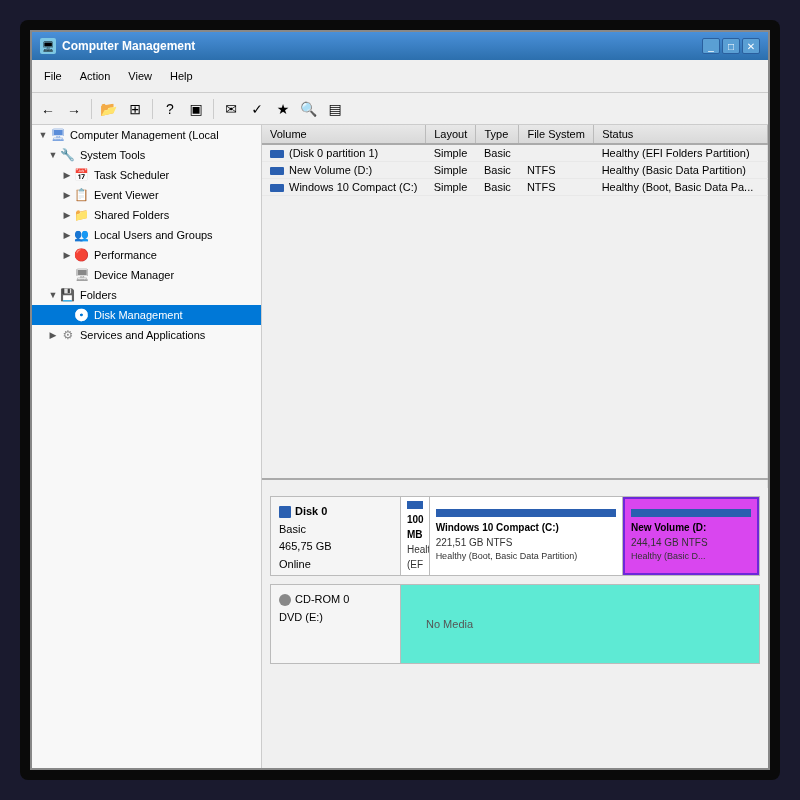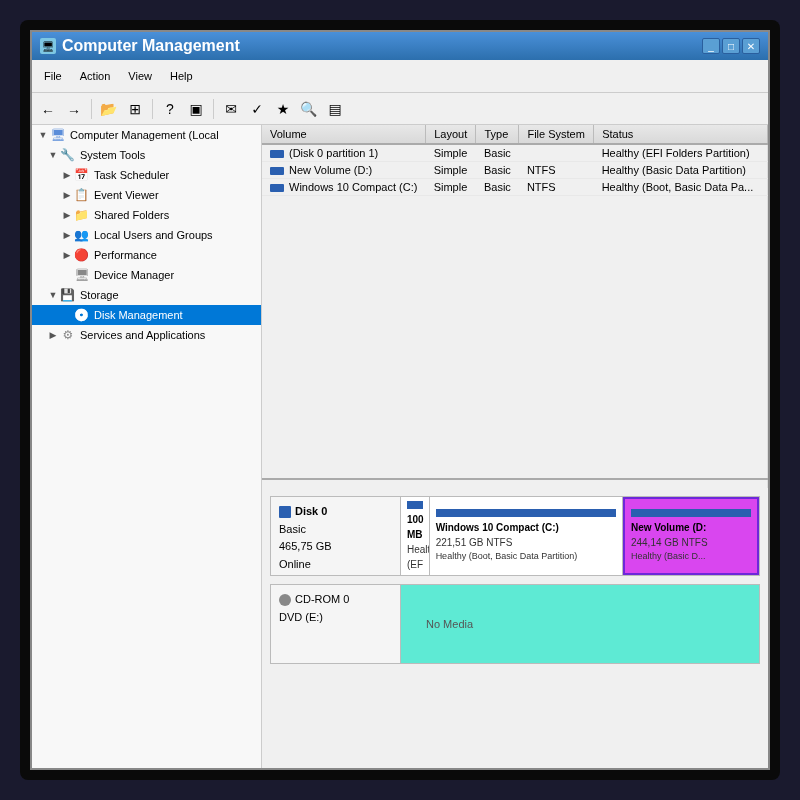--- a/index.html
+++ b/index.html
@@ -48,21 +48,21 @@
       height: 16px;
       background: #7ec8e3;
       border-radius: 2px;
       display: flex;
       align-items: center;
       justify-content: center;
       font-size: 10px;
     }
     .title-bar-text {
       color: white;
-      font-size: 16px;
+      font-size: 12px;
       font-weight: 600;
       flex: 1;
     }
     .title-bar-buttons {
       display: flex;
       gap: 2px;
     }
     .tb-btn {
       width: 18px;
       height: 16px;
@@ -426,21 +426,21 @@
 
         <div class="tree-item indent-2">
           <div class="tree-expand">&nbsp;</div>
           <div class="tree-icon icon-device">🖥</div>
           <span class="tree-label">Device Manager</span>
         </div>
 
         <div class="tree-item indent-1">
           <div class="tree-expand">▼</div>
           <div class="tree-icon icon-storage">💾</div>
-          <span class="tree-label">Storage</span>
+          <span class="tree-label">Folders</span>
         </div>
 
         <div class="tree-item indent-2 selected">
           <div class="tree-expand">&nbsp;</div>
           <div class="tree-icon icon-disk">💿</div>
           <span class="tree-label">Disk Management</span>
         </div>
 
         <div class="tree-item indent-1">
           <div class="tree-expand">▶</div>

